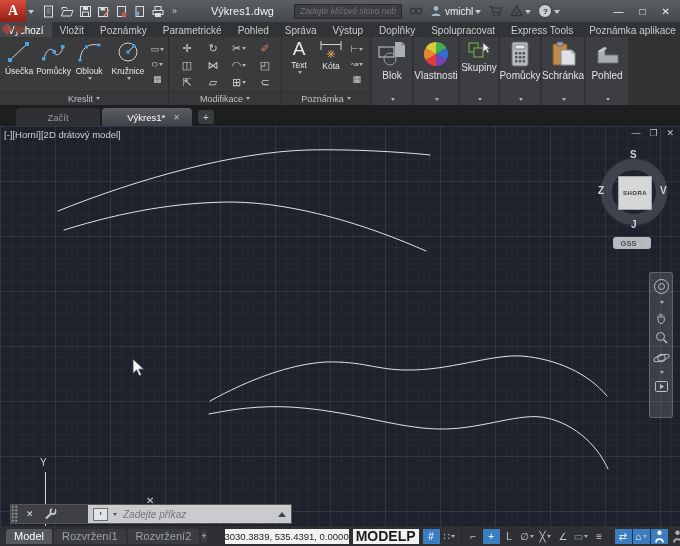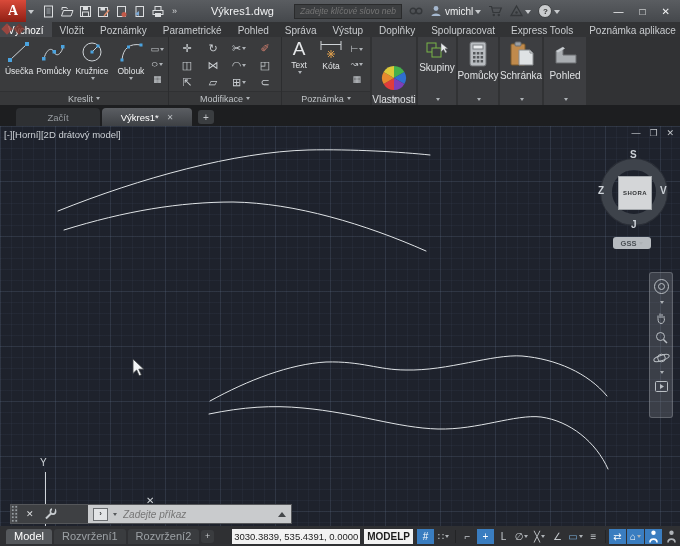--- a/index.html
+++ b/index.html
@@ -43,21 +43,21 @@
   .mtool .red{color:#dd8473;}
   .bigA{font-size:19px;color:#e6e8ea;line-height:20px;}
   .bigpanel{position:relative;background:#3d3e41;height:68px;margin-left:2px;display:flex;flex-direction:column;align-items:center;padding-top:3px;box-sizing:border-box;}
   .bp-icon{height:28px;display:flex;align-items:center;justify-content:center;}
   .bp-label{font-size:10px;color:#dfe1e3;margin-top:2px;white-space:nowrap;}
   .bp-dd{position:absolute;bottom:2px;left:50%;transform:translateX(-50%);}
   
   .filetabs{position:absolute;left:0;top:105px;width:680px;height:21px;background:#1d1e20;display:flex;align-items:flex-end;}
   .ftab{height:18px;display:flex;align-items:center;padding:0 12px;font-size:9.5px;border-radius:4px 4px 0 0;margin-right:2px;}
   .ftab.inactive{background:#2e3033;color:#969ba0;margin-left:16px;width:60px;justify-content:center;}
-  .ftab.active{background:linear-gradient(#5b5e63,#3e4145);color:#fff;width:66px;justify-content:center;}
+  .ftab.active{background:linear-gradient(#5b5e63,#3e4145);color:#fff;width:66px;justify-content:flex-end;}
   .ftab-close{color:#b9bdc1;font-size:8px;margin-left:8px;}
   .newtab{height:14px;width:16px;background:#3a3d40;border-radius:3px;color:#c6c9cc;font-size:10px;display:flex;align-items:center;justify-content:center;margin-bottom:2px;margin-left:4px;}
   
   .canvas{position:absolute;left:0;top:126px;width:680px;height:400px;background-color:#1e222c;
     background-image:
       linear-gradient(rgba(150,170,210,0.05) 1px,transparent 1px),
       linear-gradient(90deg,rgba(150,170,210,0.05) 1px,transparent 1px),
       linear-gradient(rgba(160,180,220,0.09) 1px,transparent 1px),
       linear-gradient(90deg,rgba(160,180,220,0.09) 1px,transparent 1px);
     background-size:11px 11px,11px 11px,55px 55px,55px 55px;}
@@ -86,21 +86,21 @@
   .cmdchip{width:13px;height:11px;background:#e2e4e6;border:1px solid #6a6d70;color:#3c3e40;font-size:8px;line-height:10px;text-align:center;font-weight:bold;}
   .cmdinput{flex:1;border:none;outline:none;background:transparent;font-style:italic;font-size:10px;color:#595c5f;font-family:"Liberation Sans",sans-serif;}
   .cmdup{width:0;height:0;border:4px solid transparent;border-bottom:5px solid #44474a;transform:translateY(-2px);}
   
   .statusbar{position:absolute;left:0;top:526px;width:680px;height:20px;background:#2f3033;display:flex;align-items:center;padding-left:6px;box-sizing:border-box;}
   .ltab{height:15px;display:flex;align-items:center;padding:0 8px;font-size:11px;border-radius:3px 3px 0 0;margin-right:2px;}
   .ltab.active{background:#55585c;color:#fff;}
   .ltab.inactive{background:#3a3c3f;color:#9ca1a5;}
   .lplus{width:14px;height:13px;background:#3a3c3f;border-radius:3px;color:#c6c9cc;font-size:9px;display:flex;align-items:center;justify-content:center;}
   .coords{margin-left:18px;width:138px;height:15px;background:#f2f2f2;color:#1c1c1c;font-size:9.5px;display:flex;align-items:center;justify-content:center;white-space:nowrap;}
-  .space-tog{margin-left:4px;height:15px;background:#f2f2f2;color:#1c1c1c;font-size:10px;font-weight:bold;display:flex;align-items:center;padding:0 3px;}
+  .space-tog{margin-left:4px;height:15px;background:#f2f2f2;color:#1c1c1c;font-size:14px;font-weight:bold;display:flex;align-items:center;padding:0 3px;}
   .sicons{display:flex;align-items:center;margin-left:4px;gap:1px;}
   .sic{min-width:15px;height:15px;display:flex;align-items:center;justify-content:center;font-size:10px;color:#c3c7cb;padding:0 1px;}
   .sic.act{background:#3a7dc0;color:#fff;}
   .sdiv{width:1px;height:13px;background:#232426;margin:0 2px;}
   svg{overflow:visible;}
 </style>
 </head>
 <body>
 
 <div id="app">
@@ -234,38 +234,38 @@
         </div>
         <div class="tool">
           <svg width="28" height="26">
               <path d="M4 20 C6 10 12 8 14 13 C16 18 21 16 23 8" fill="none" stroke="#cfd4d8"></path>
               <rect x="2" y="18" width="3.5" height="3.5" fill="#4aa3df"></rect>
               <rect x="12.5" y="11" width="3.5" height="3.5" fill="#4aa3df"></rect>
               <rect x="21" y="6" width="3.5" height="3.5" fill="#4aa3df"></rect>
             </svg>
           <span class="tlabel">Pomůcky</span>
         </div>
+        <div class="tool" style="width:38px;">
+          <svg width="28" height="26">
+              <path d="M5 21 C6 9 13 4 24 6" fill="none" stroke="#cfd4d8"></path>
+              <rect x="3.5" y="19.5" width="3" height="3" fill="#4aa3df"></rect>
+              <rect x="10" y="6.5" width="3" height="3" fill="#4aa3df"></rect>
+              <rect x="22.5" y="4.5" width="3" height="3" fill="#4aa3df"></rect>
+            </svg>
+          <span class="tlabel">Oblouk</span>
+          <i class="dds"></i>
+        </div>
         <div class="tool" style="width:44px;">
           <svg width="28" height="26">
               <circle cx="14" cy="13" r="9" fill="none" stroke="#cfd4d8"></circle>
               <line x1="14" y1="13" x2="20" y2="7" stroke="#cfd4d8"></line>
               <rect x="12.5" y="11.5" width="3" height="3" fill="#4aa3df"></rect>
               <rect x="18.5" y="5.5" width="3" height="3" fill="#4aa3df"></rect>
             </svg>
           <span class="tlabel">Kružnice</span>
-          <i class="dds"></i>
-        </div>
-        <div class="tool" style="width:38px;">
-          <svg width="28" height="26">
-              <path d="M5 21 C6 9 13 4 24 6" fill="none" stroke="#cfd4d8"></path>
-              <rect x="3.5" y="19.5" width="3" height="3" fill="#4aa3df"></rect>
-              <rect x="10" y="6.5" width="3" height="3" fill="#4aa3df"></rect>
-              <rect x="22.5" y="4.5" width="3" height="3" fill="#4aa3df"></rect>
-            </svg>
-          <span class="tlabel">Oblouk</span>
           <i class="dds"></i>
         </div>
         <div class="smallcol">
           <span class="sct">
               <b style="font-weight:normal">▭</b>
               <i class="dds"></i>
             </span>
           <span class="sct">
               <b style="font-weight:normal;transform:scaleX(1.4);display:inline-block">○</b>
               <i class="dds"></i>
@@ -361,22 +361,34 @@
             </span>
         </div>
       </div>
       <div class="ptitle">
           <span>Poznámka</span>
           <i class="dds"></i>
         </div>
     </div>
 
 
-
-    <div class="bigpanel" style="width:44px;justify-content:flex-end;">
+    <div class="bigpanel" style="width:40px;">
+      <span class="bp-icon">
+          <svg width="30" height="26">
+            <rect x="2" y="6" width="15" height="10" fill="none" stroke="#c6cace"></rect>
+            <circle cx="13" cy="18" r="6" fill="none" stroke="#969ba0"></circle>
+            <path d="M18 1 h7 l3 3 v12 h-10 Z" fill="#aab0b6"></path>
+            <path d="M25 1 v3 h3" fill="none" stroke="#73787d"></path>
+          </svg>
+        </span>
+      <span class="bp-label">Blok</span>
+      <i class="dds bp-dd"></i>
+    </div>
+
+    <div class="bigpanel" style="width:44px;">
       <span class="bp-icon">
           <svg width="26" height="26">
             <path d="M13 13 L13 1 A12 12 0 0 1 23.4 7 Z" fill="#44b04c"></path>
             <path d="M13 13 L23.4 7 A12 12 0 0 1 23.4 19 Z" fill="#2f6fd0"></path>
             <path d="M13 13 L23.4 19 A12 12 0 0 1 13 25 Z" fill="#7c3fb8"></path>
             <path d="M13 13 L13 25 A12 12 0 0 1 2.6 19 Z" fill="#e03c3c"></path>
             <path d="M13 13 L2.6 19 A12 12 0 0 1 2.6 7 Z" fill="#e78a2e"></path>
             <path d="M13 13 L2.6 7 A12 12 0 0 1 13 1 Z" fill="#ddc93a"></path>
           </svg>
         </span>

